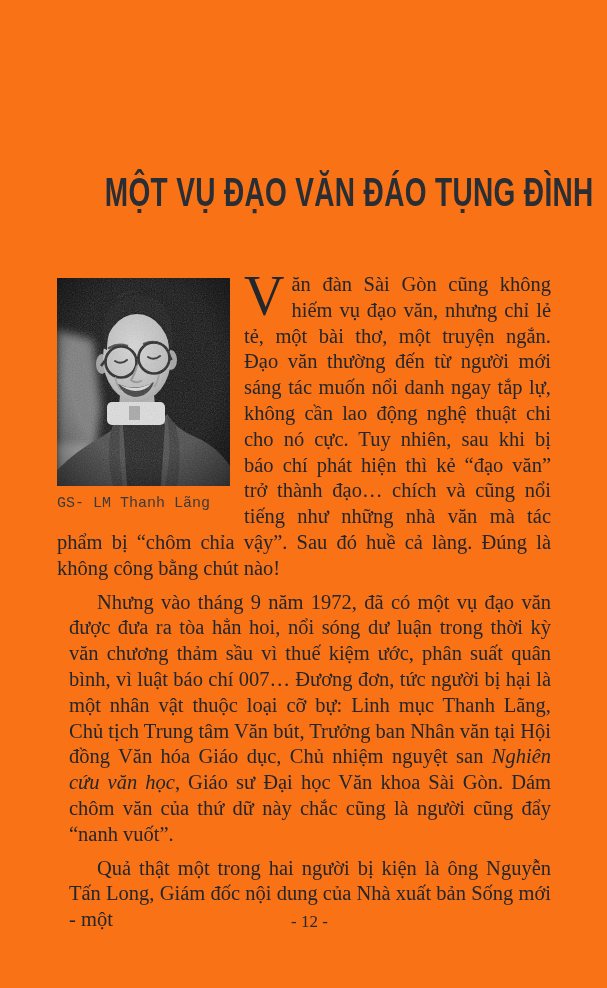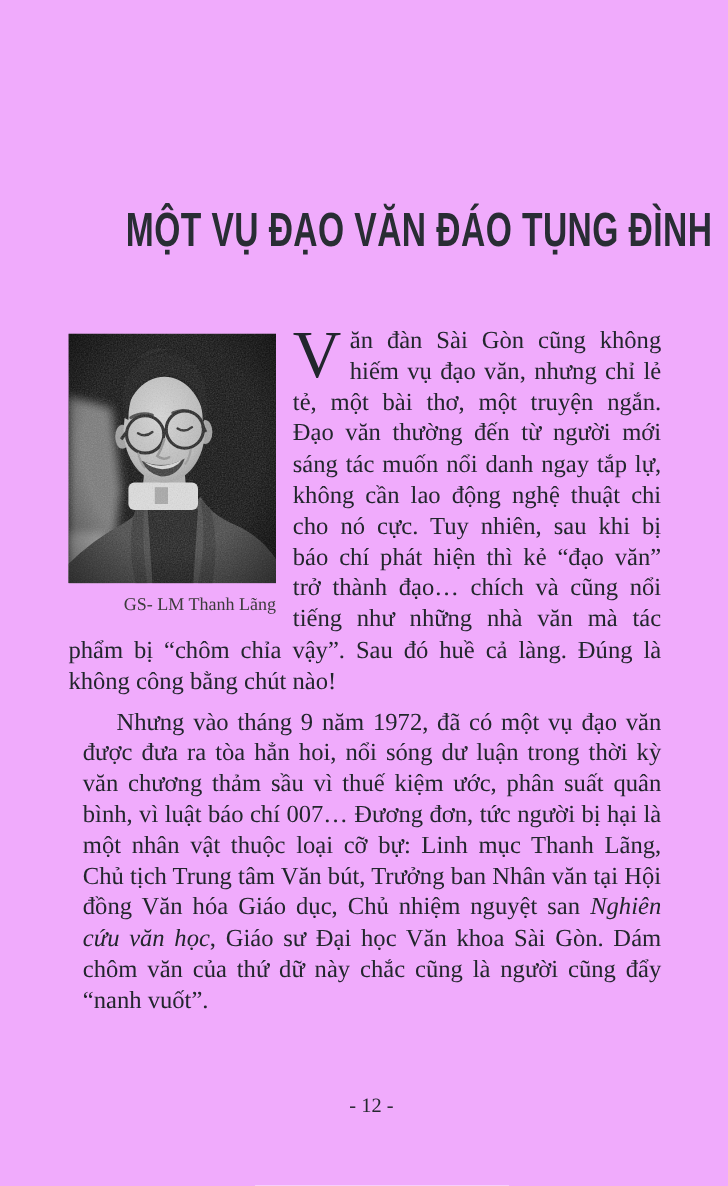--- a/index.html
+++ b/index.html
@@ -4,21 +4,21 @@
 <style>
   html, body { margin: 0; padding: 0; }
   body {
     width: 607px; height: 988px;
     background: #ffffff;
     font-family: "Liberation Serif", serif;
   }
   .page {
     position: relative;
     width: 607px; height: 988px;
-    background: #f0abfc;
+    background: #f97316;
     overflow: hidden;
     color: #22262d;
   }
   .chapter-title {
     margin: 0;
     padding-top: 170px;
     text-align: center;
     font-family: "Liberation Sans", sans-serif;
     font-weight: bold;
     font-size: 40px;
@@ -40,25 +40,25 @@
   }
   .content p { margin: 0 0 8px 0; }
   p.indented { text-indent: 28px; margin-left: 12px; }
   .photo-figure {
     float: left;
     width: 173px;
     margin: 6px 14px 4px 0;
   }
   .photo-figure svg { display: block; width: 173px; height: 208px; }
   .photo-caption {
-    font-family: Liberation Serif, serif;
+    font-family: Liberation Mono, monospace;
     font-size: 15px;
     line-height: 18px;
     color: #3b3b3b;
-    text-align: right;
+    text-align: left;
     margin-top: 9px;
   }
   .dropcap {
     float: left;
     font-size: 56px;
     line-height: 42px;
     padding: 3px 7px 0 0;
     color: #22262d;
   }
   .italic { font-style: italic; }
@@ -145,18 +145,19 @@
         <rect width="173" height="208" filter="url(#grainF)" opacity="0.28"></rect>
         <rect width="173" height="208" fill="url(#vinG)"></rect>
       </svg>
       <div class="photo-caption">GS- LM Thanh Lãng</div>
     </div>
 
     <p><span class="dropcap">V</span><span>ăn đàn Sài Gòn cũng không hiếm vụ đạo văn, nhưng chỉ lẻ tẻ, một bài thơ, một truyện ngắn. Đạo văn thường đến từ người mới sáng tác muốn nổi danh ngay tắp lự, không cần lao động nghệ thuật chi cho nó cực. Tuy nhiên, sau khi bị báo chí phát hiện thì kẻ “đạo văn” trở thành đạo… chích và cũng nổi tiếng như những nhà văn mà tác phẩm bị “chôm chỉa vậy”. Sau đó huề cả làng. Đúng là không công bằng chút nào!</span></p>
 
     <p class="indented"><span>Nhưng vào tháng 9 năm 1972, đã có một vụ đạo văn được đưa ra tòa hẳn hoi, nổi sóng dư luận trong thời kỳ văn chương thảm sầu vì thuế kiệm ước, phân suất quân bình, vì luật báo chí 007… Đương đơn, tức người bị hại là một nhân vật thuộc loại cỡ bự: Linh mục Thanh Lãng, Chủ tịch Trung tâm Văn bút, Trưởng ban Nhân văn tại Hội đồng Văn hóa Giáo dục, Chủ nhiệm nguyệt san </span><span class="italic">Nghiên cứu văn học</span><span>, Giáo sư Đại học Văn khoa Sài Gòn. Dám chôm văn của thứ dữ này chắc cũng là người cũng đẩy “nanh vuốt”.</span></p>
 
+    <p class="indented"><span>Quả thật một trong hai người bị kiện là ông Nguyễn Tấn Long, Giám đốc nội dung của Nhà xuất bản Sống mới - một</span></p>
 
   </div>
 
   <div class="page-number">- 12 -</div>
 
 </div>
 
 </body></html>

